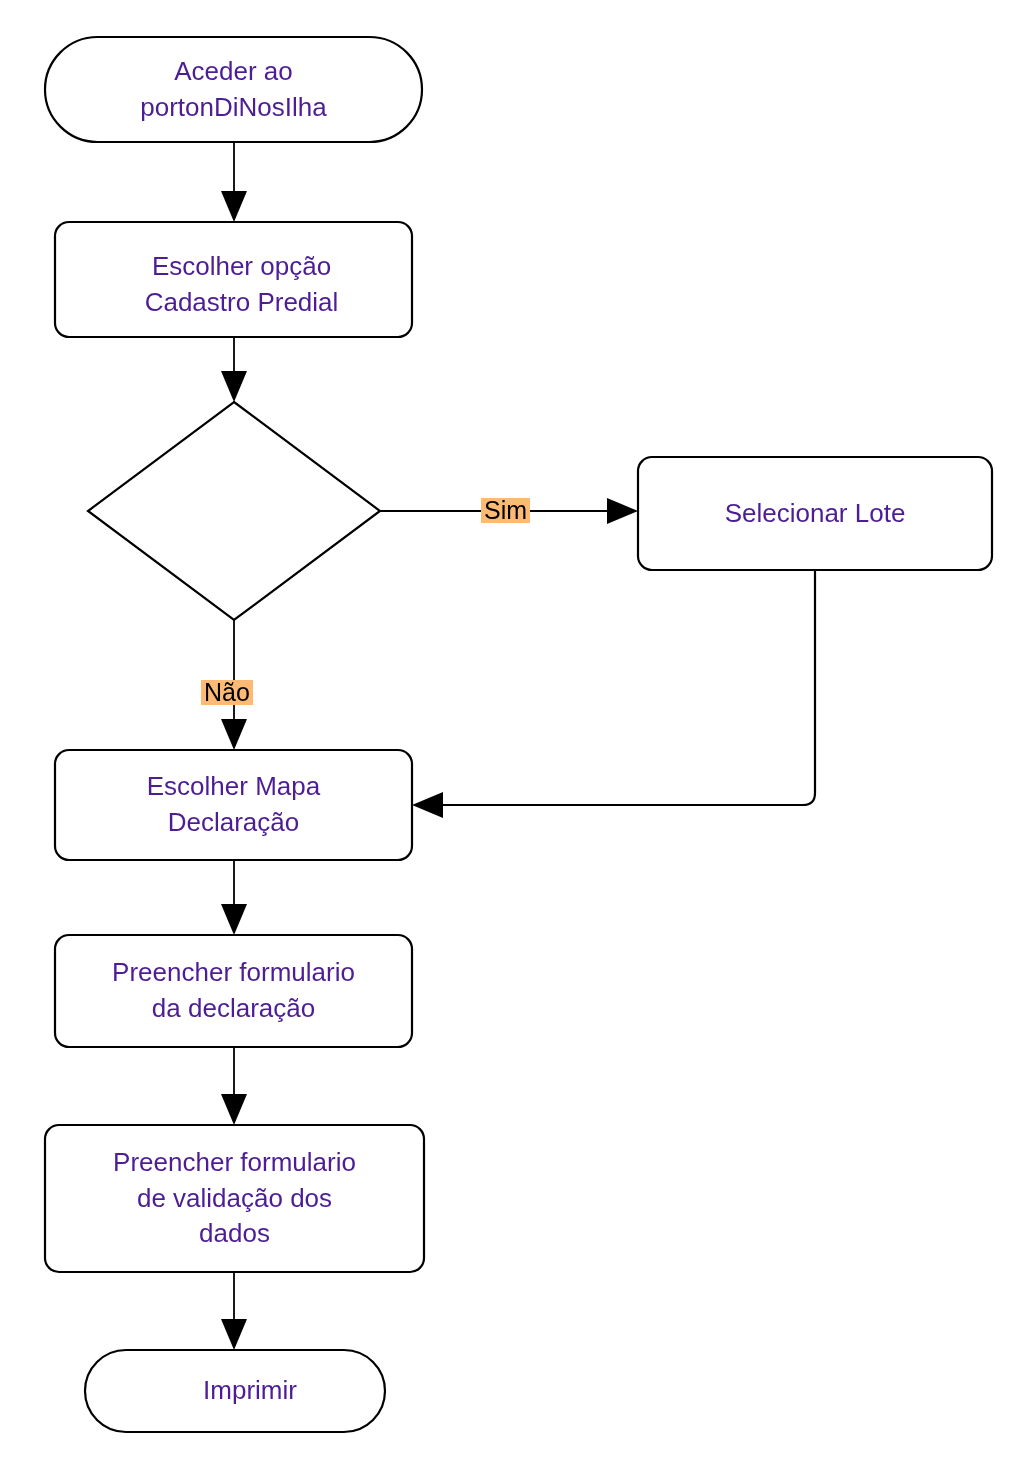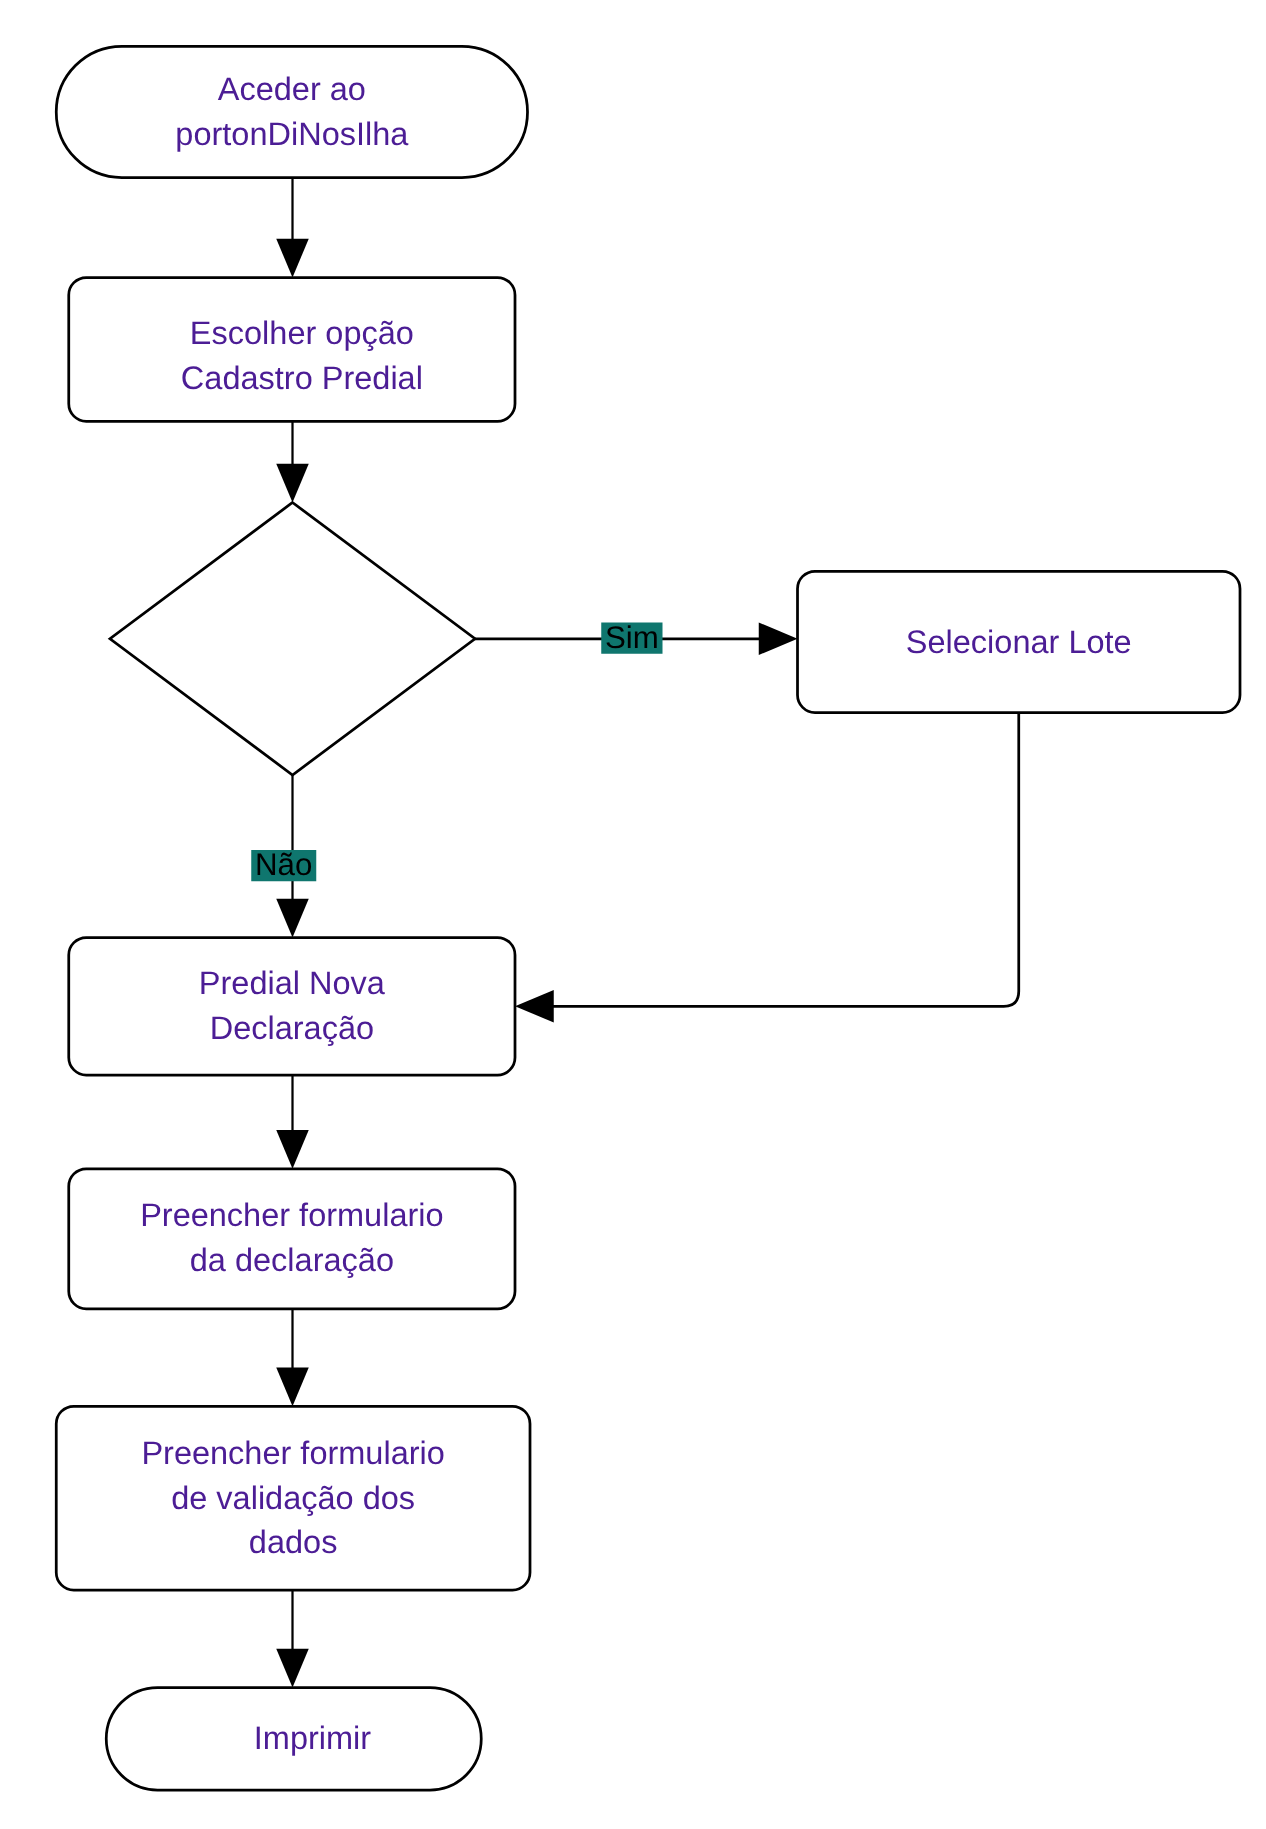--- a/index.html
+++ b/index.html
@@ -57,21 +57,21 @@
     line-height: 1.38;
     white-space: pre-line;
     pointer-events: none;
   }
   .edge-label {
     position: absolute;
     color: #000000;
     font-family: "Liberation Sans", sans-serif;
     font-size: 25px;
     line-height: 1;
-    background: #0f766e;
+    background: #fdba74;
     padding: 0 3px;
     white-space: nowrap;
   }
 </style>
 </head>
 <body>
 
 <div id="flowchart-canvas">
 
   <svg id="flow-svg" viewBox="0 0 1013 1463" xmlns="http://www.w3.org/2000/svg">
@@ -120,21 +120,21 @@
 
   <div class="node-label" style="left:45px; top:37px; width:377px; height:105px;">Aceder ao
 portonDiNosIlha</div>
 
   <div class="node-label" style="left:63px; top:222px; width:357px; height:125px;">Escolher opção
 Cadastro Predial</div>
 
 
   <div class="node-label" style="left:638px; top:457px; width:354px; height:113px;border-radius:18px;">Selecionar Lote</div>
 
-  <div class="node-label" style="left:55px; top:750px; width:357px; height:110px;">Predial Nova
+  <div class="node-label" style="left:55px; top:750px; width:357px; height:110px;">Escolher Mapa
 Declaração</div>
 
   <div class="node-label" style="left:55px; top:935px; width:357px; height:112px;">Preencher formulario
 da declaração</div>
 
   <div class="node-label" style="left:45px; top:1125px; width:379px; height:147px;">Preencher formulario
 de validação dos
 dados</div>
 
   <div class="node-label" style="left:100px; top:1350px; width:300px; height:82px;">Imprimir</div>

